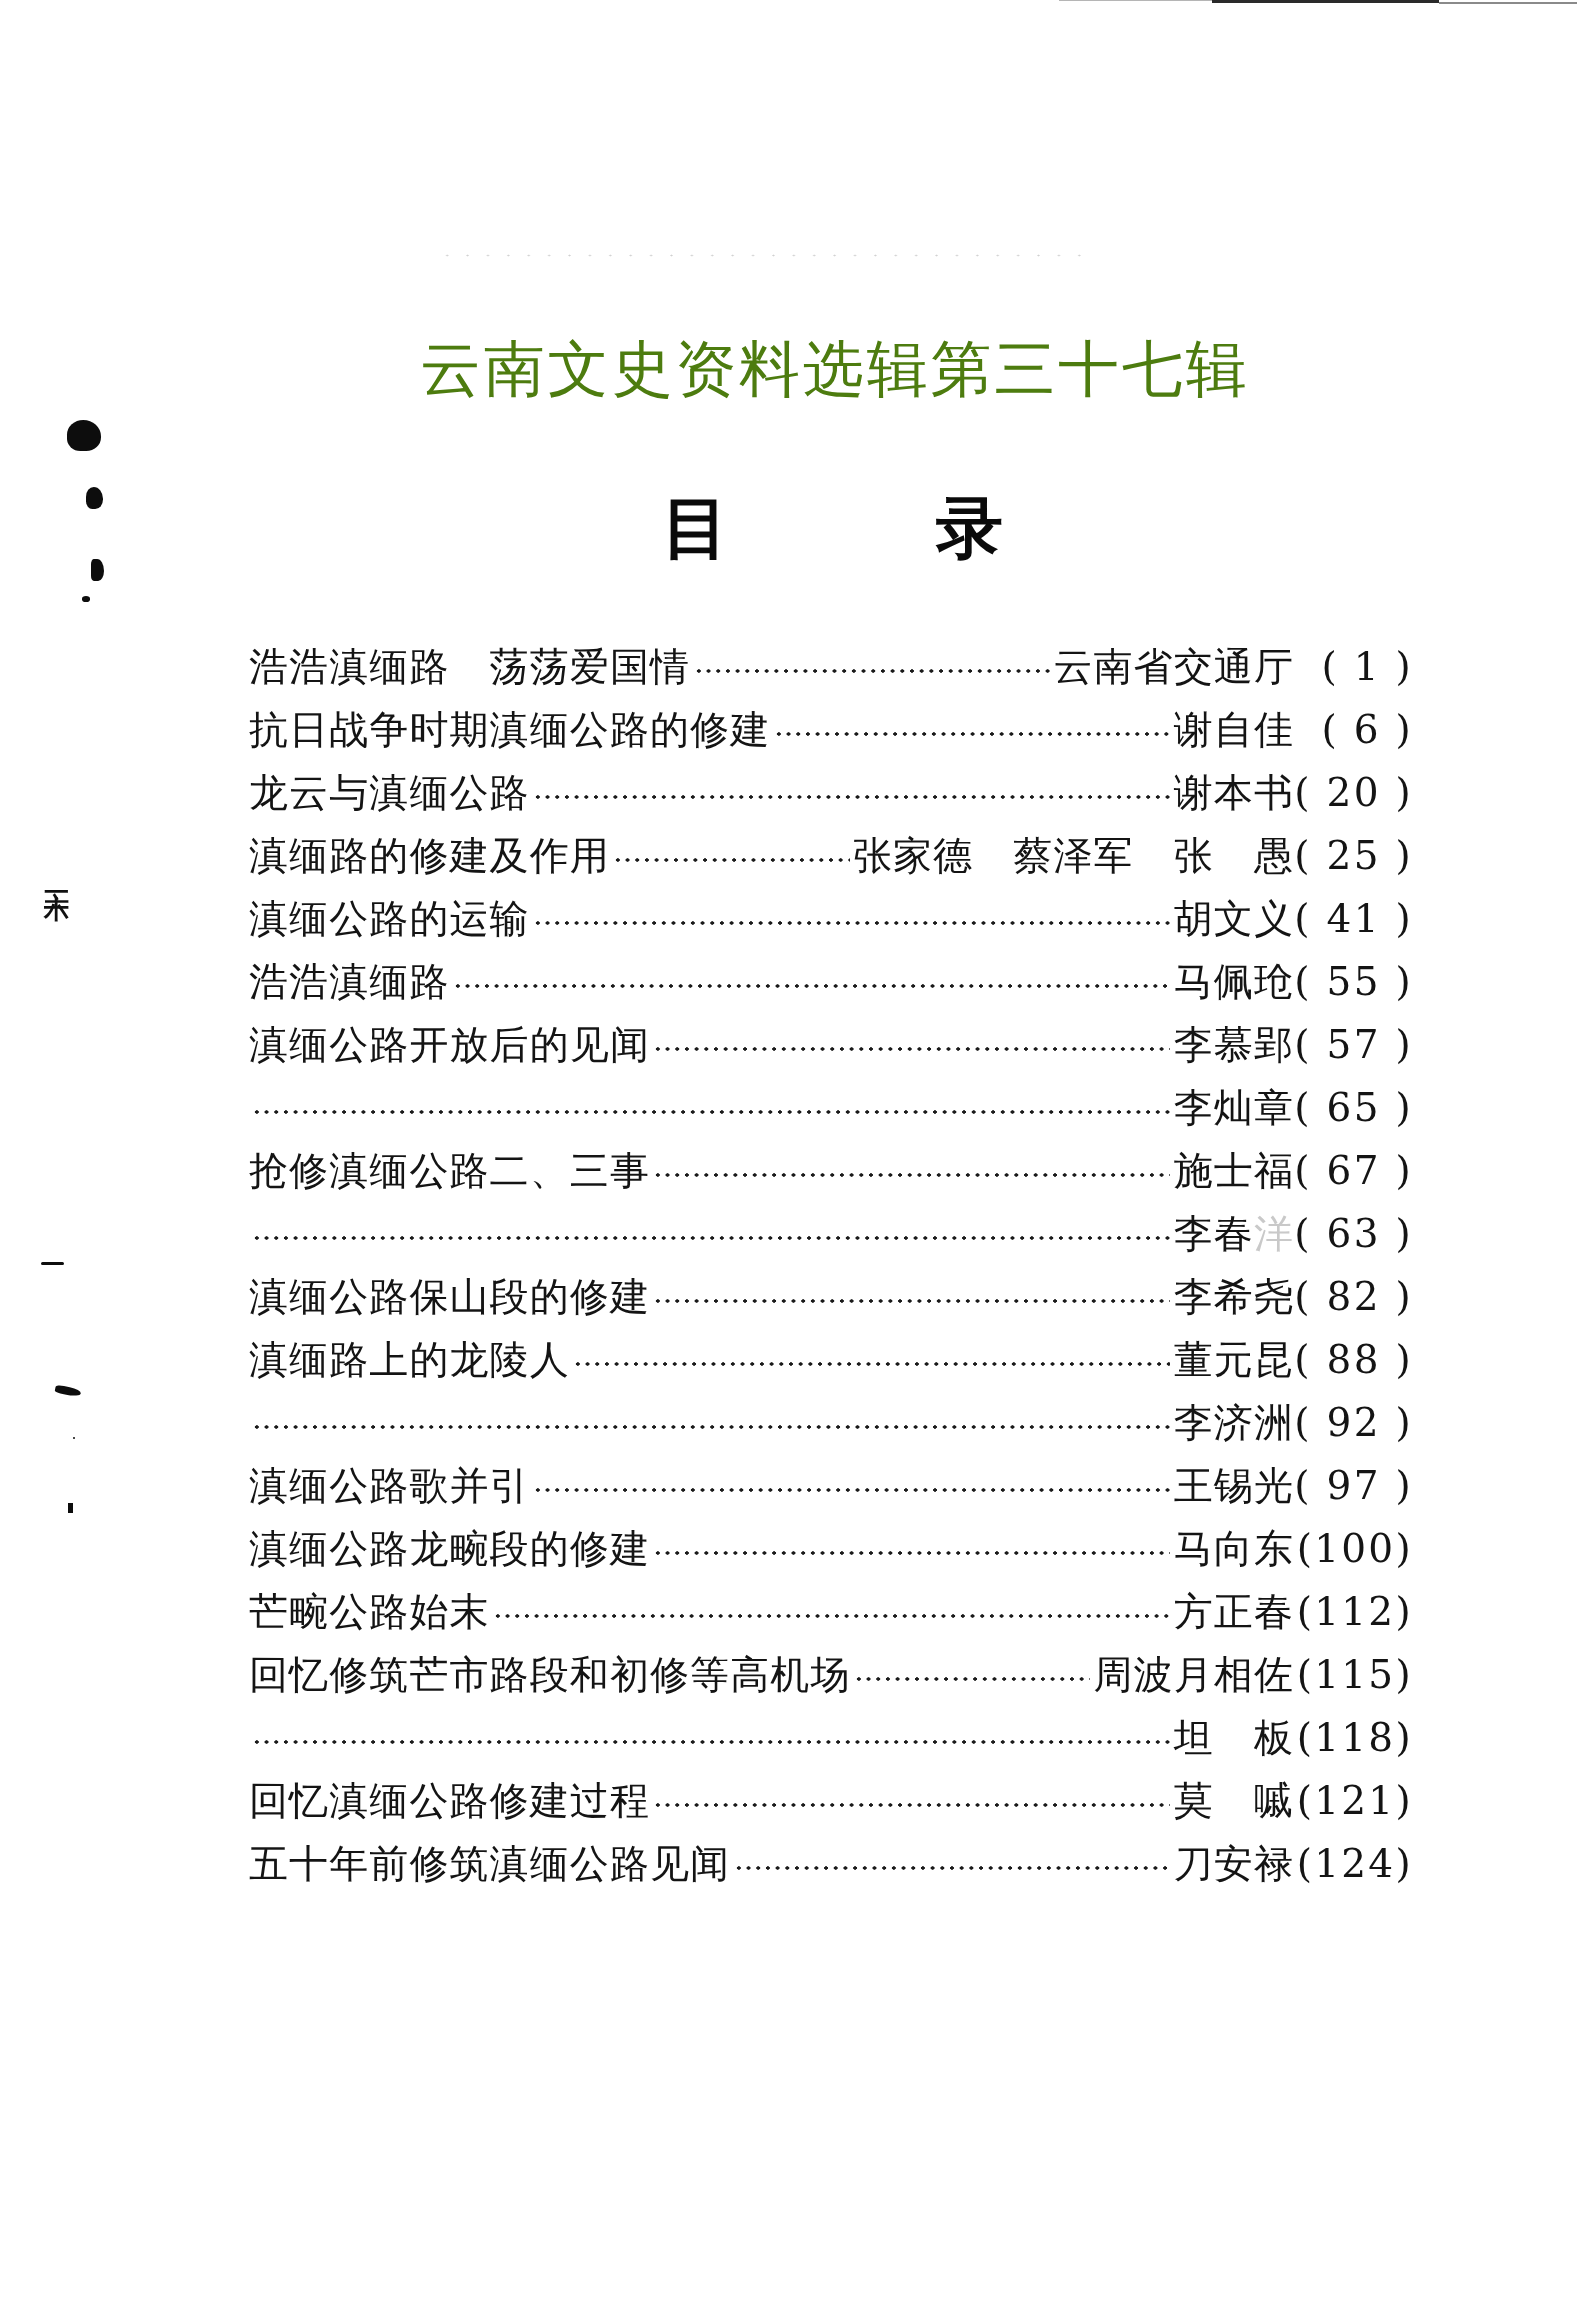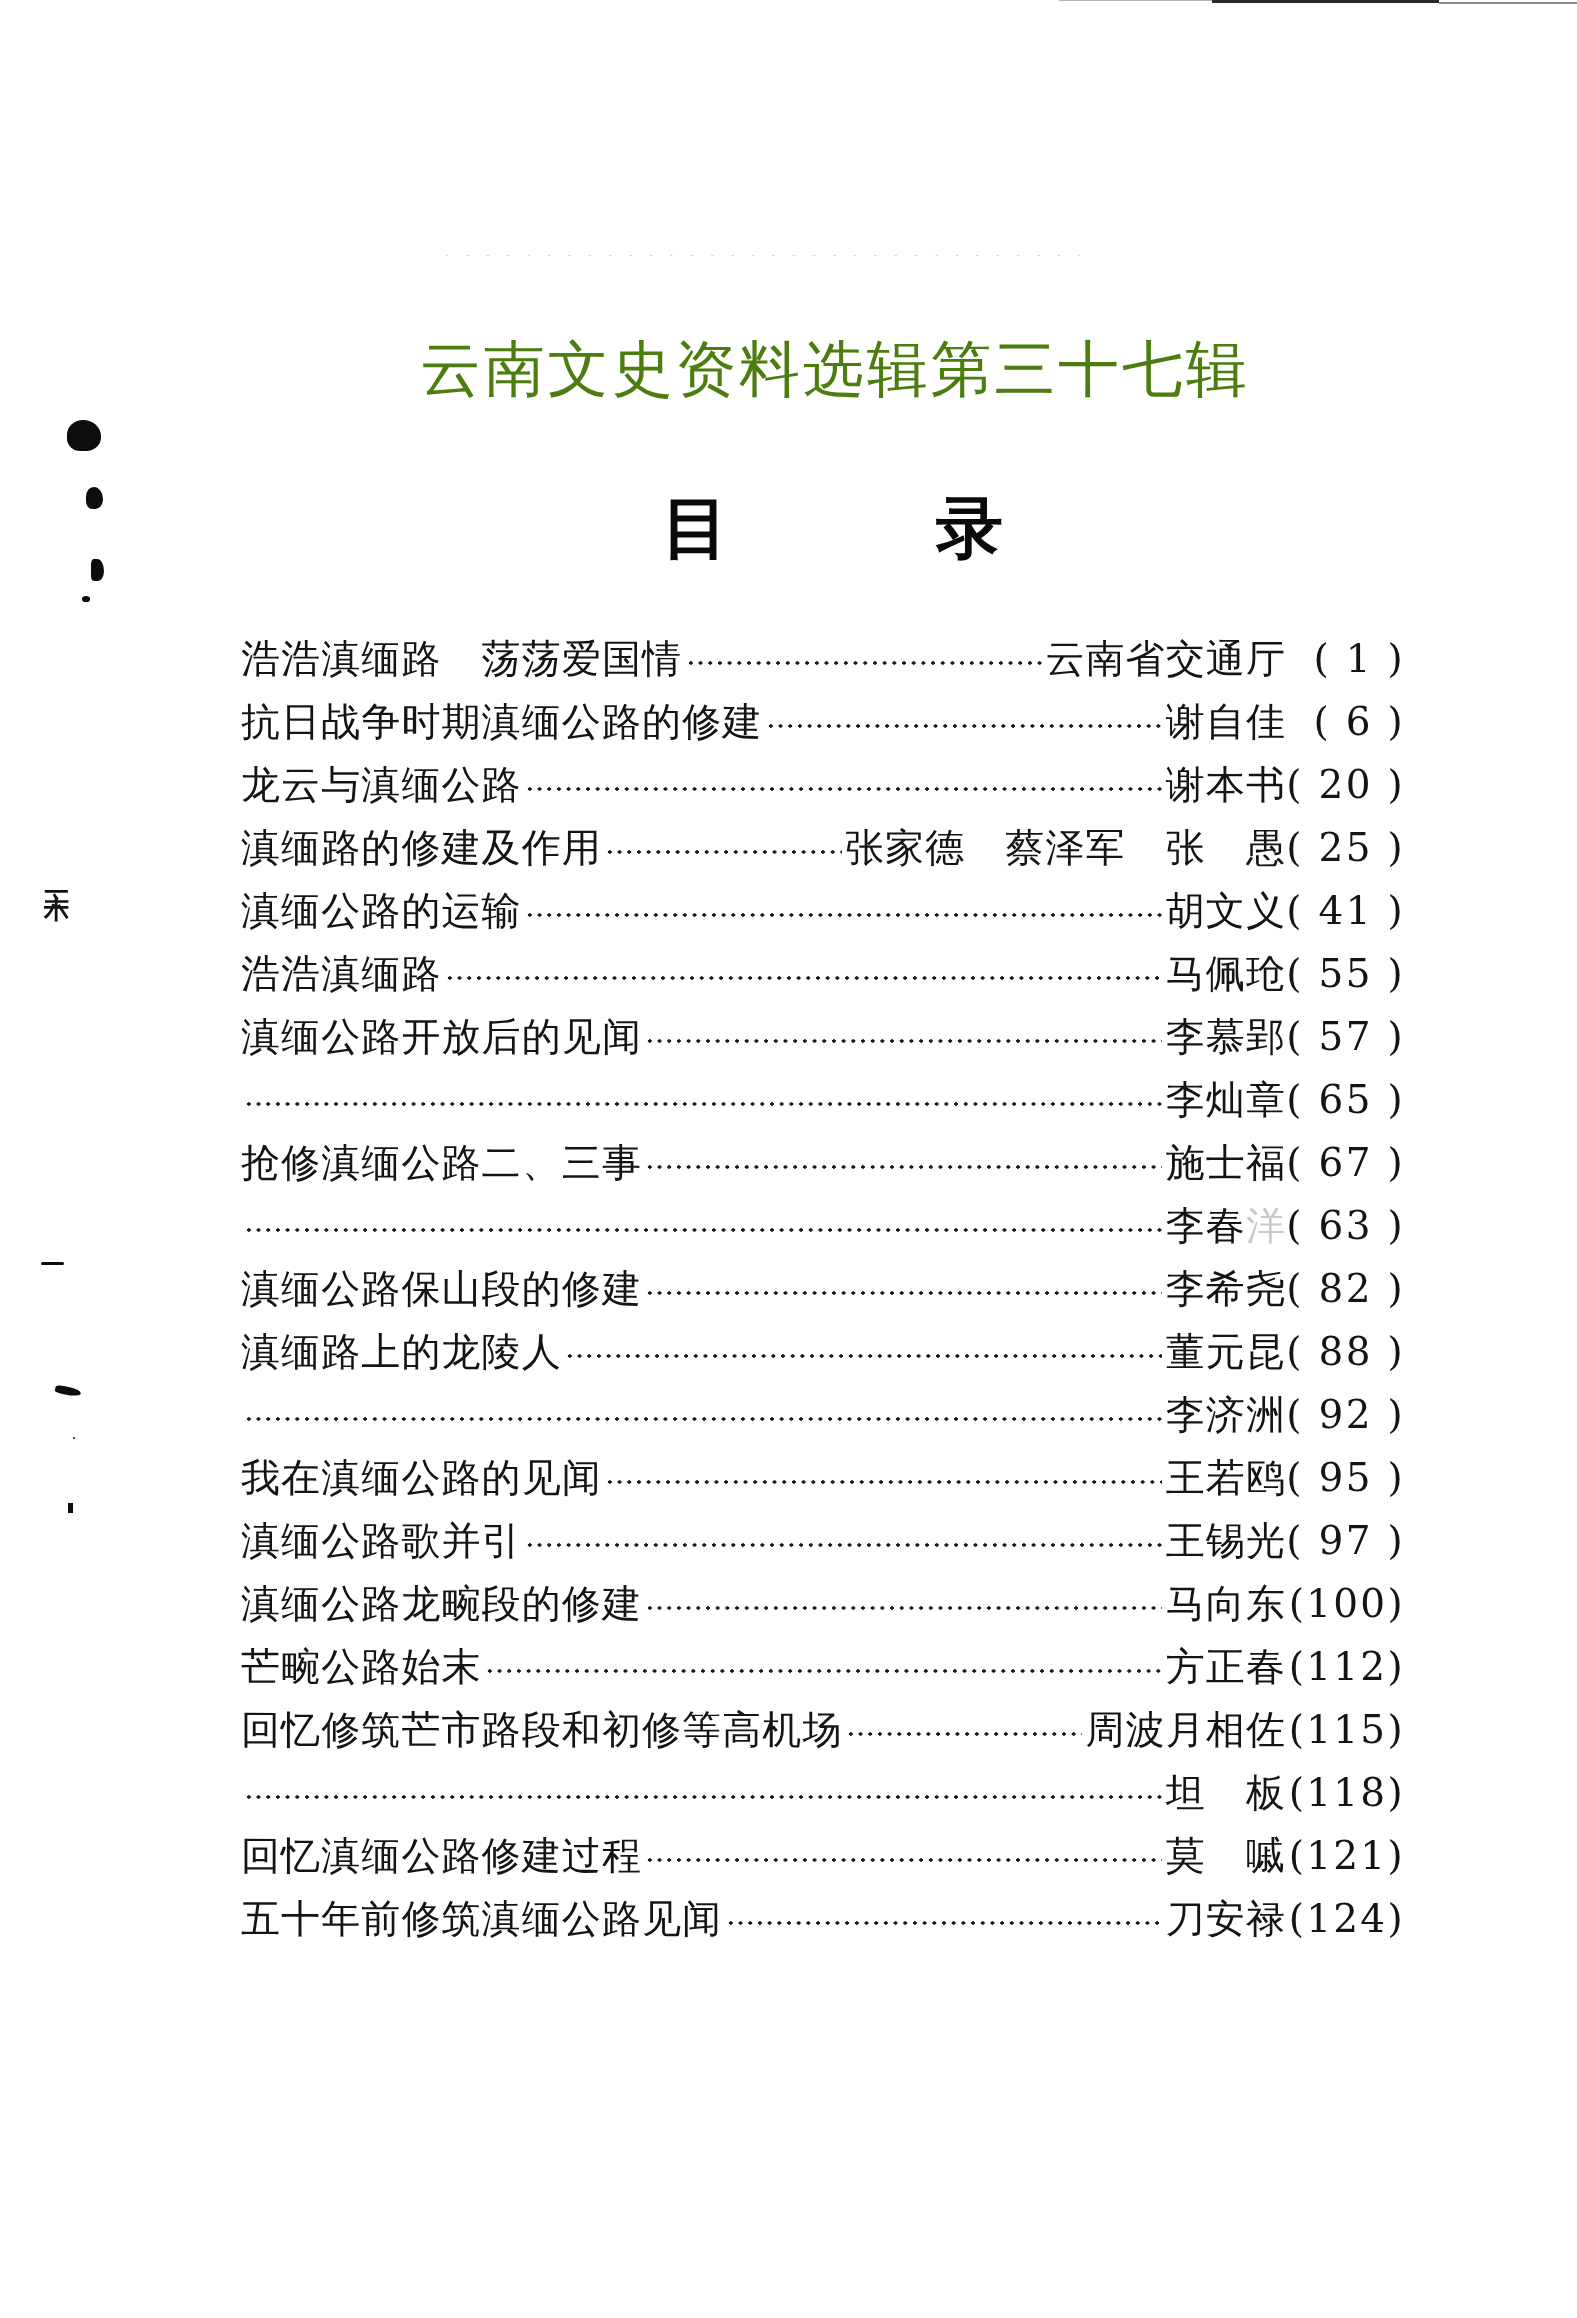--- a/index.html
+++ b/index.html
@@ -64,21 +64,21 @@
       line-height: 80px;
       color: #0a0a0a;
       margin: 0;
     }
 
     .toc {
       position: absolute;
       left: 233px;
       top: 619px;
       width: 1164px;
-      margin: 8px;
+      margin: 16px;
       padding: 0;
       list-style: none;
     }
     .toc-row {
       display: flex;
       align-items: baseline;
       height: 63px;
       font-size: 39px;
       line-height: 63px;
       white-space: nowrap;
@@ -231,26 +231,20 @@
     <span class="toc-leader"></span>
     <span class="toc-author">董元昆</span>
     <span class="toc-page">( 88 )</span>
   </li>
   <li class="toc-row">
     <span class="toc-leader"></span>
     <span class="toc-author">李济洲</span>
     <span class="toc-page">( 92 )</span>
   </li>
   <li class="toc-row">
-    <span class="toc-title">我在滇缅公路的见闻</span>
-    <span class="toc-leader"></span>
-    <span class="toc-author">王若鸥</span>
-    <span class="toc-page">( 95 )</span>
-  </li>
-  <li class="toc-row">
     <span class="toc-title">滇缅公路歌并引</span>
     <span class="toc-leader"></span>
     <span class="toc-author">王锡光</span>
     <span class="toc-page">( 97 )</span>
   </li>
   <li class="toc-row">
     <span class="toc-title">滇缅公路龙畹段的修建</span>
     <span class="toc-leader"></span>
     <span class="toc-author">马向东</span>
     <span class="toc-page">(100)</span>

